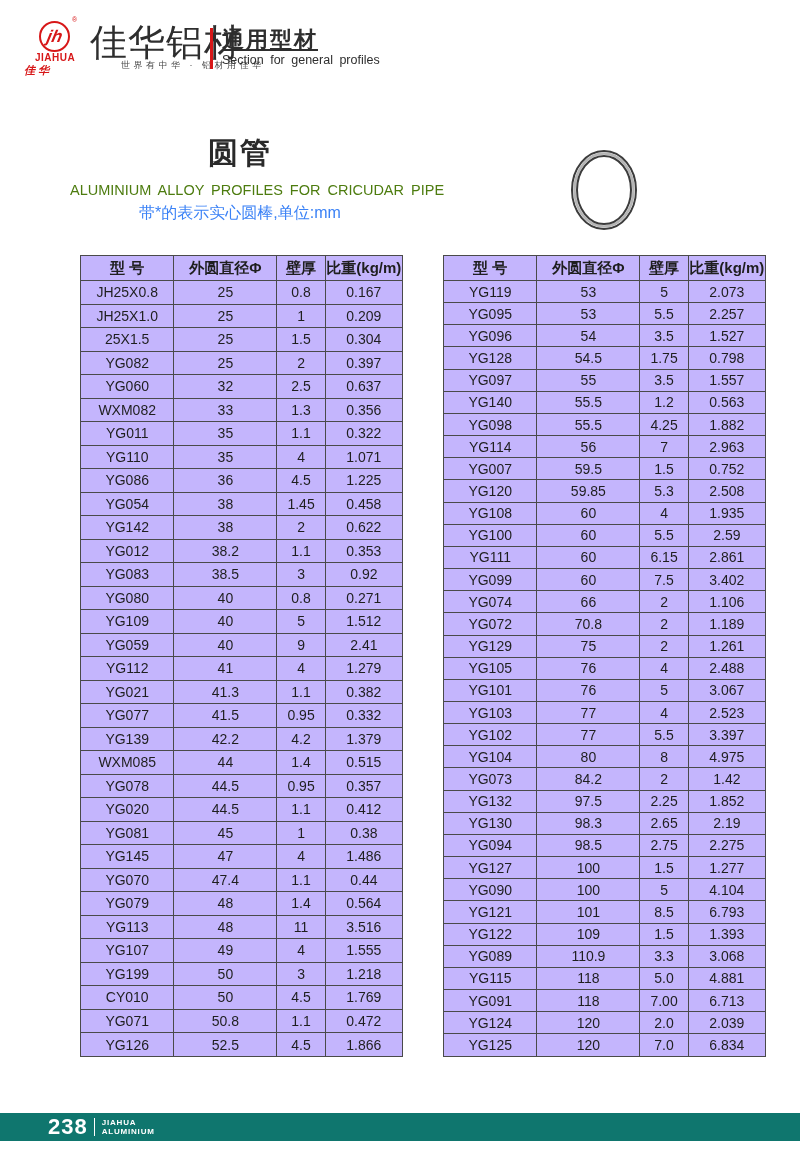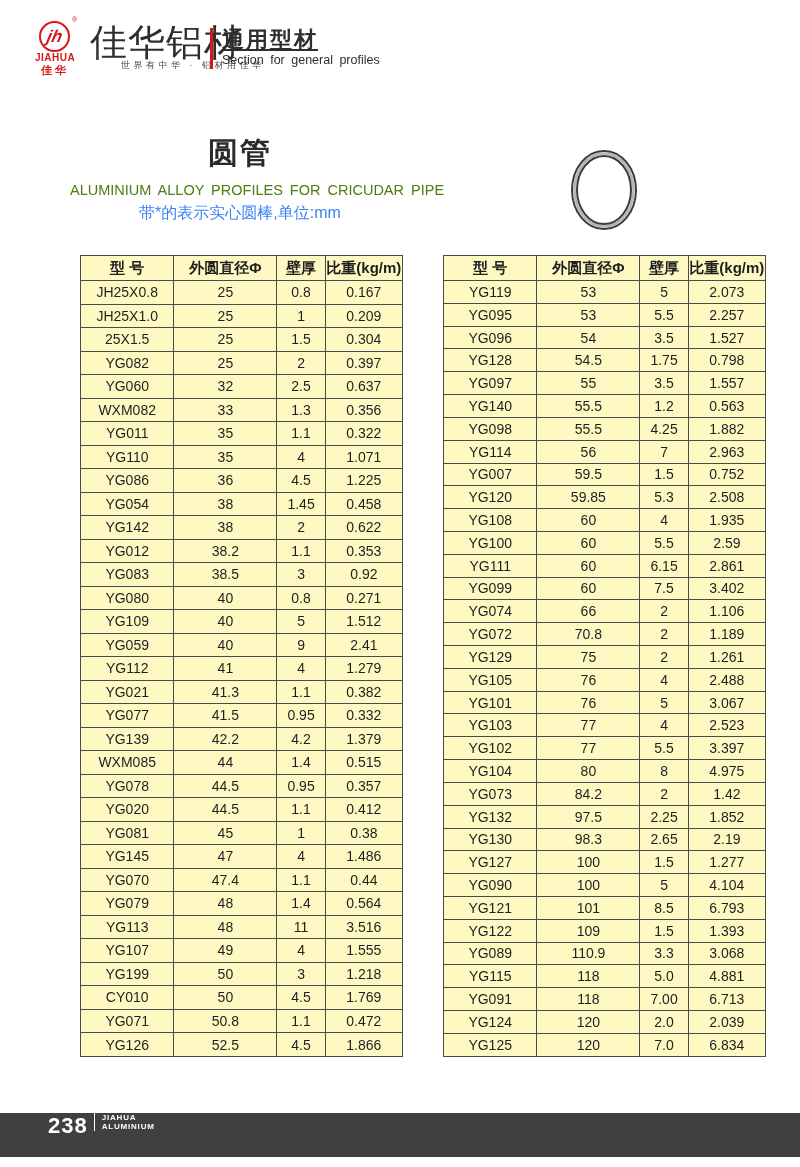--- a/index.html
+++ b/index.html
@@ -10,22 +10,22 @@
   
   .logo-emblem{
     position:absolute; left:39px; top:21px; width:31px; height:31px;
     border:2.5px solid #d71718; border-radius:50%;
     display:flex; align-items:center; justify-content:center;
   }
   .logo-monogram{ font-style:italic; font-weight:bold; font-size:17px; color:#d71718; transform:skewX(-12deg); }
   .logo-reg{ position:absolute; left:72px; top:16px; font-size:7px; color:#d71718; }
   .logo-name-en{ position:absolute; left:24px; top:52px; width:62px; text-align:center;
     font-size:10px; font-weight:bold; color:#d71718; letter-spacing:0.5px; }
-  .logo-name-cn{ position:absolute; left:24px; top:63px; width:62px; text-align:center;
-    font-size:11px; font-weight:bold; color:#d71718; letter-spacing:3px; }
+  .logo-name-cn{ position:absolute; left:24px; top:63px; width:62px; 
+    font-size:11px; font-weight:bold; color:#d71718; letter-spacing:3px;font-style:italic; }
   .brand-title{ position:absolute; left:90px; top:18px; font-size:37px; font-weight:normal;
     color:#2e2e2e; letter-spacing:1px; white-space:nowrap; }
   .brand-tagline{ position:absolute; left:93px; top:59px; font-size:9px; color:#4a4a4a;
     letter-spacing:3.5px; white-space:nowrap;margin-left:28px; }
   .header-divider{ position:absolute; left:210px; top:28px; width:3px; height:41px; background:#d71718; }
   .section-cn{ position:absolute; left:222px; top:25px; font-size:22px; font-weight:bold;
     color:#2e2e2e; letter-spacing:2px; white-space:nowrap;text-decoration:underline; }
   .section-en{ position:absolute; left:222px; top:53px; font-size:12.5px; color:#2e2e2e;
     word-spacing:3px; white-space:nowrap; }
 
@@ -34,33 +34,33 @@
   .title-cn{ font-size:30px; font-weight:bold; color:#2a2a2a; letter-spacing:2px; }
   .title-en{ margin-top:8px; font-size:14.5px; font-weight:500; color:#4d7c0f;
     word-spacing:3px; white-space:nowrap; }
   .title-note{ margin-top:5px; font-size:16px; color:#3b82f6; }
 
   
   .pipe-diagram{ position:absolute; left:569px; top:148px; }
 
   
   .profiles-table{ position:absolute; top:255px; width:323px; height:802px;
-    border-collapse:collapse; table-layout:fixed; background:#fef9c3; }
+    border-collapse:collapse; table-layout:fixed; background:#c4b5fd; }
   .profiles-table.left{ left:80px; }
   .profiles-table.right{ left:443px; }
   .profiles-table th, .profiles-table td{
     border:1px solid #4a4a4a; text-align:center; vertical-align:middle;
     padding:0; font-size:14px; color:#1f1f1f; overflow:hidden; white-space:nowrap;
   }
   .profiles-table th{ height:25px; font-size:15px; font-weight:600; }
   .col-model{ width:29%; } .col-dia{ width:32%; } .col-wall{ width:15%; } .col-wt{ width:24%; }
 
   
-  .footer-bar{ position:absolute; left:0; top:1113px; width:800px; height:44px;
-    background:#404040; display:flex; align-items:flex-start; }
+  .footer-bar{ position:absolute; left:0; top:1113px; width:800px; height:28px;
+    background:#0f766e; display:flex; align-items:center; }
   .page-number{ margin-left:48px; font-size:22px; font-weight:bold; color:#ffffff; letter-spacing:1px; }
   .footer-sep{ width:1px; height:18px; background:#ffffff; margin:0 7px 0 6px; }
   .footer-brand{ display:flex; flex-direction:column; justify-content:center; }
   .footer-brand span{ font-size:8px; font-weight:bold; color:#ffffff; letter-spacing:0.8px; line-height:9px; }
 </style>
 </head>
 <body>
 
 <div class="page">
 
@@ -467,20 +467,26 @@
           <td>2.25</td>
           <td>1.852</td>
         </tr>
         <tr>
           <td>YG130</td>
           <td>98.3</td>
           <td>2.65</td>
           <td>2.19</td>
         </tr>
         <tr>
+          <td>YG094</td>
+          <td>98.5</td>
+          <td>2.75</td>
+          <td>2.275</td>
+        </tr>
+        <tr>
           <td>YG127</td>
           <td>100</td>
           <td>1.5</td>
           <td>1.277</td>
         </tr>
         <tr>
           <td>YG090</td>
           <td>100</td>
           <td>5</td>
           <td>4.104</td>

